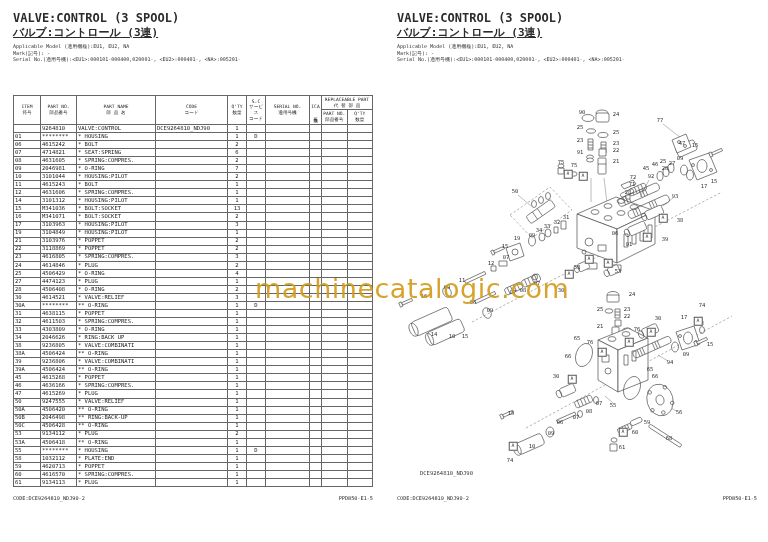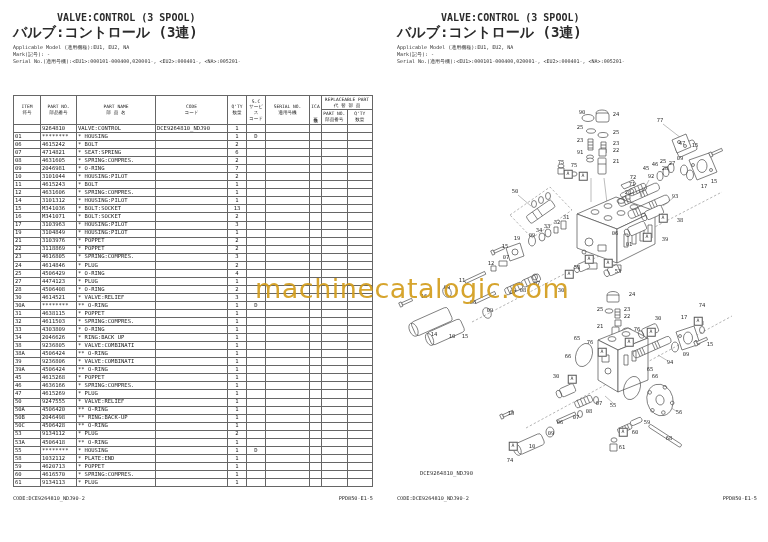--- a/index.html
+++ b/index.html
@@ -2,22 +2,22 @@
 <html><head>
 <meta charset="utf-8">
 <style>
   html,body{margin:0;padding:0;background:#e8e8e8;}
   #sheet{position:relative;width:768px;height:542px;background:#ffffff;overflow:hidden;
          font-family:"DejaVu Sans Mono","Liberation Mono",monospace;color:#2b2b2b;}
   .page{position:absolute;top:0;width:384px;height:542px;}
   #page-left{left:0;} #page-right{left:384px;}
 
   .hdr{position:absolute;left:13px;top:12px;width:360px;}
-  .title-en{font-size:10px;font-weight:bold;letter-spacing:0px;line-height:1.15;margin-left:44px;}
-  .title-jp{font-size:14px;font-weight:bold;line-height:1.2;}
+  .title-en{font-size:12px;font-weight:bold;letter-spacing:0px;line-height:1.15;}
+  .title-jp{font-size:11px;font-weight:bold;line-height:1.2;text-decoration:underline;}
   .meta{margin-top:4px;font-size:5px;line-height:1.35;color:#333;}
 
   table.parts{position:absolute;left:13px;top:95px;width:360px;border-collapse:collapse;
        table-layout:fixed;font-size:5.5px;line-height:1;color:#222;}
   table.parts th,table.parts td{border:0.5px solid #666;padding:0 1px;overflow:hidden;
        white-space:nowrap;font-weight:normal;}
   table.parts{border:1px solid #333;}
   table.parts thead th{font-size:4.6px;text-align:center;white-space:pre-line;line-height:1.25;
        vertical-align:middle;padding:1px 0;}
   table.parts td{height:7.05px;}

